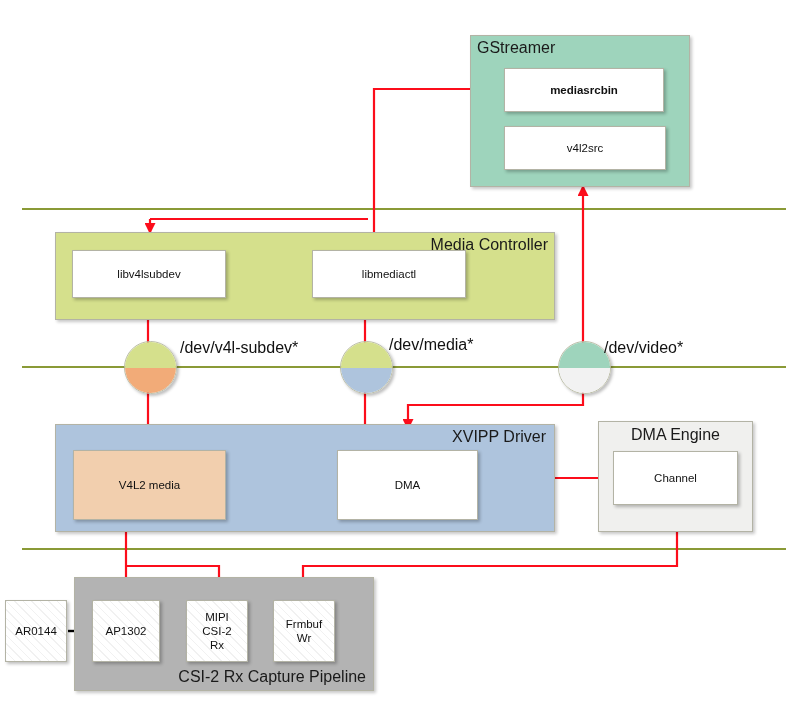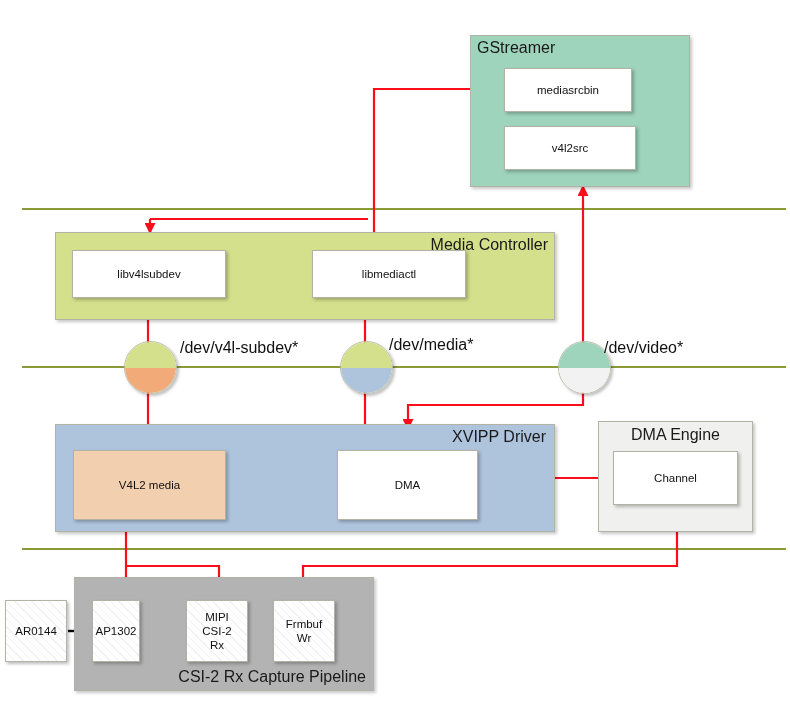--- a/index.html
+++ b/index.html
@@ -143,24 +143,24 @@
     <g stroke="#000000" stroke-width="2.4" fill="none">
       <line x1="68" y1="631" x2="90" y2="631" marker-end="url(#blkArrow)"></line>
       <line x1="162" y1="631" x2="184" y2="631" marker-end="url(#blkArrow)"></line>
       <line x1="249" y1="631" x2="271" y2="631" marker-end="url(#blkArrow)"></line>
     </g>
   </svg>
 
   <div class="abs group blk" style="left:470px; top:35px; width:220px; height:152px; background:#9ed4bc;">
     <div class="group-title" style="left:6px; top:5px;">GStreamer</div>
   </div>
-  <div class="abs box blk" style="left:504px; top:68px; width:128px; height:44px;">
+  <div class="abs box blk" style="left:504px; top:68px; width:160px; height:44px;font-weight:bold;">
     <span>mediasrcbin</span>
   </div>
-  <div class="abs box blk" style="left:504px; top:126px; width:132px; height:44px;">
+  <div class="abs box blk" style="left:504px; top:126px; width:162px; height:44px;">
     <span>v4l2src</span>
   </div>
 
   <div class="abs group blk" style="left:55px; top:232px; width:500px; height:88px; background:#d5e08c;">
     <div class="group-title" style="right:6px; top:5px;">Media Controller</div>
   </div>
   <div class="abs box blk" style="left:72px; top:250px; width:154px; height:48px;text-align:right;">
     <span>libv4lsubdev</span>
   </div>
   <div class="abs box blk" style="left:288px; top:250px; width:154px; height:48px;margin-left:24px;">
@@ -203,21 +203,21 @@
   </div>
 
   <div class="abs group blk" style="left:74px; top:577px; width:300px; height:114px; background:#b3b3b3;">
     <div class="group-title" style="right:7px; bottom:6px;">CSI-2 Rx Capture Pipeline</div>
   </div>
 
   <div class="abs box blk hatch" style="left:5px; top:600px; width:62px; height:62px;">
     <span>AR0144</span>
   </div>
 
-  <div class="abs box blk hatch" style="left:92px; top:600px; width:48px; height:62px;">
+  <div class="abs box blk hatch" style="left:92px; top:600px; width:68px; height:62px;">
     <span>AP1302</span>
   </div>
   <div class="abs box blk hatch" style="left:186px; top:600px; width:62px; height:62px; white-space:pre-line;">
     <span>MIPI
 CSI-2
 Rx</span>
   </div>
   <div class="abs box blk hatch" style="left:273px; top:600px; width:62px; height:62px; white-space:pre-line;">
     <span>Frmbuf
 Wr</span>

